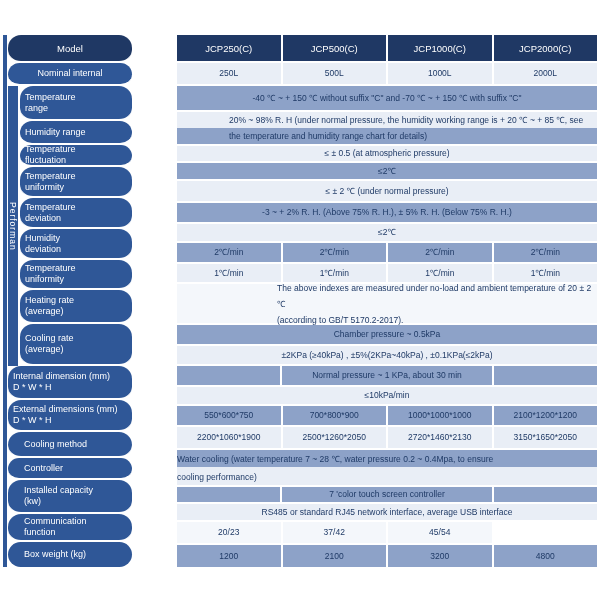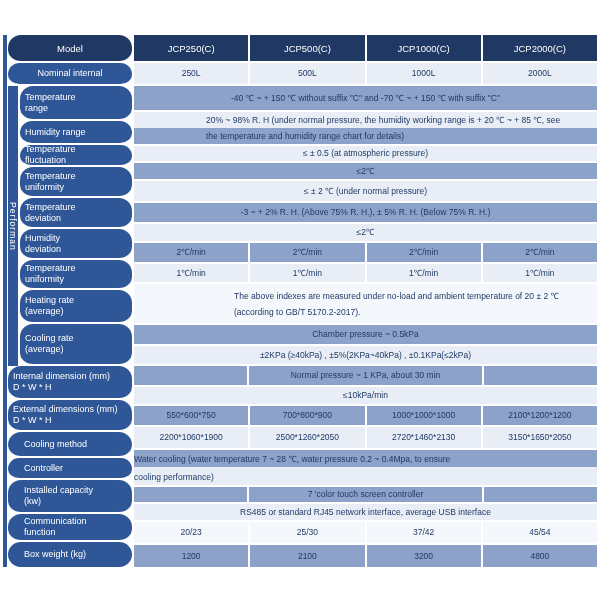--- a/index.html
+++ b/index.html
@@ -44,20 +44,21 @@
   .plabels .lc{padding-left:5px;}
   
   .dcol{flex:1;display:flex;flex-direction:column;}
   .dr{
     box-sizing:border-box;
     border-bottom:2px solid var(--separator_white);
     display:flex;align-items:center;justify-content:center;
     text-align:center;color:var(--text_dark);
     font-size:8.5px;line-height:11px;
     white-space:pre-line;
+    margin-left:43px;
   }
   .dr.last{border-bottom:none;}
   .dr.med{background:var(--stripe_medium);}
   .dr.light{background:var(--stripe_light);}
   .dr.white{background:var(--stripe_white);}
   .dr.grad-lm{background:linear-gradient(to bottom,var(--stripe_light) 0 50%,var(--stripe_medium) 50% 100%);}
   .dr.grad-ml{background:linear-gradient(to bottom,var(--stripe_medium) 0 50%,var(--stripe_light) 50% 100%);}
   .dr.left{justify-content:flex-start;text-align:left;}
   .dr.cells{
     display:grid;grid-template-columns:repeat(4,1fr);gap:2px;
@@ -135,21 +136,21 @@
 
     <div class="dr cells light" style="height:23px">
       <div>250L</div>
       <div>500L</div>
       <div>1000L</div>
       <div>2000L</div>
     </div>
 
     <div class="dr med" style="height:26px">-40 ℃ ~ + 150 ℃ without suffix "C" and -70 ℃ ~ + 150 ℃ with suffix "C"</div>
 
-    <div class="dr grad-lm left lh16" style="height:34px;padding-left:72px">20% ~ 98% R. H (under normal pressure, the humidity working range is + 20 ℃ ~ + 85 ℃, see
+    <div class="dr grad-lm left lh16" style="height:34px;padding-left:52px">20% ~ 98% R. H (under normal pressure, the humidity working range is + 20 ℃ ~ + 85 ℃, see
 the temperature and humidity range chart for details)</div>
 
     <div class="dr light" style="height:17px">≤ ± 0.5 (at atmospheric pressure)</div>
 
     <div class="dr med" style="height:18px">≤2℃</div>
 
     <div class="dr light" style="height:22px">≤ ± 2 ℃ (under normal pressure)</div>
 
     <div class="dr med" style="height:21px">-3 ~ + 2% R. H. (Above 75% R. H.), ± 5% R. H. (Below 75% R. H.)</div>
 
@@ -204,21 +205,20 @@
     <div class="dr mid med" style="height:17px">
       <div></div>
       <div>7 'color touch screen controller</div>
       <div></div>
     </div>
 
     <div class="dr light" style="height:18px">RS485 or standard RJ45 network interface, average USB interface</div>
 
     <div class="dr cells white" style="height:23px">
       <div>20/23</div>
-      <div>25/30</div>
       <div>37/42</div>
       <div>45/54</div>
     </div>
 
     <div class="dr cells med last" style="height:22px">
       <div>1200</div>
       <div>2100</div>
       <div>3200</div>
       <div>4800</div>
     </div>

